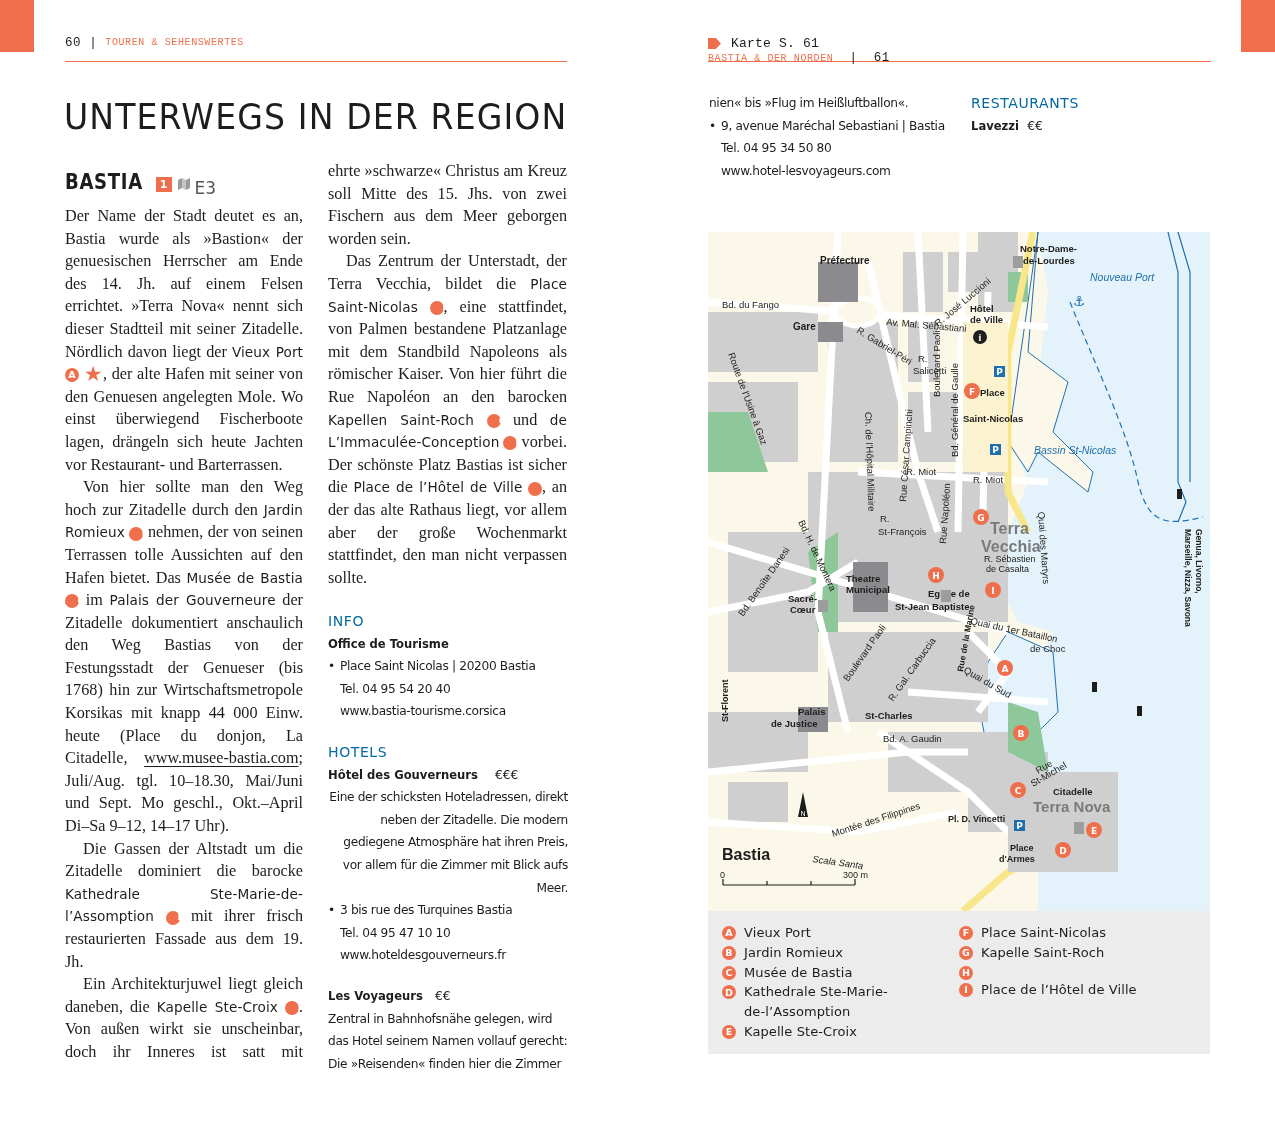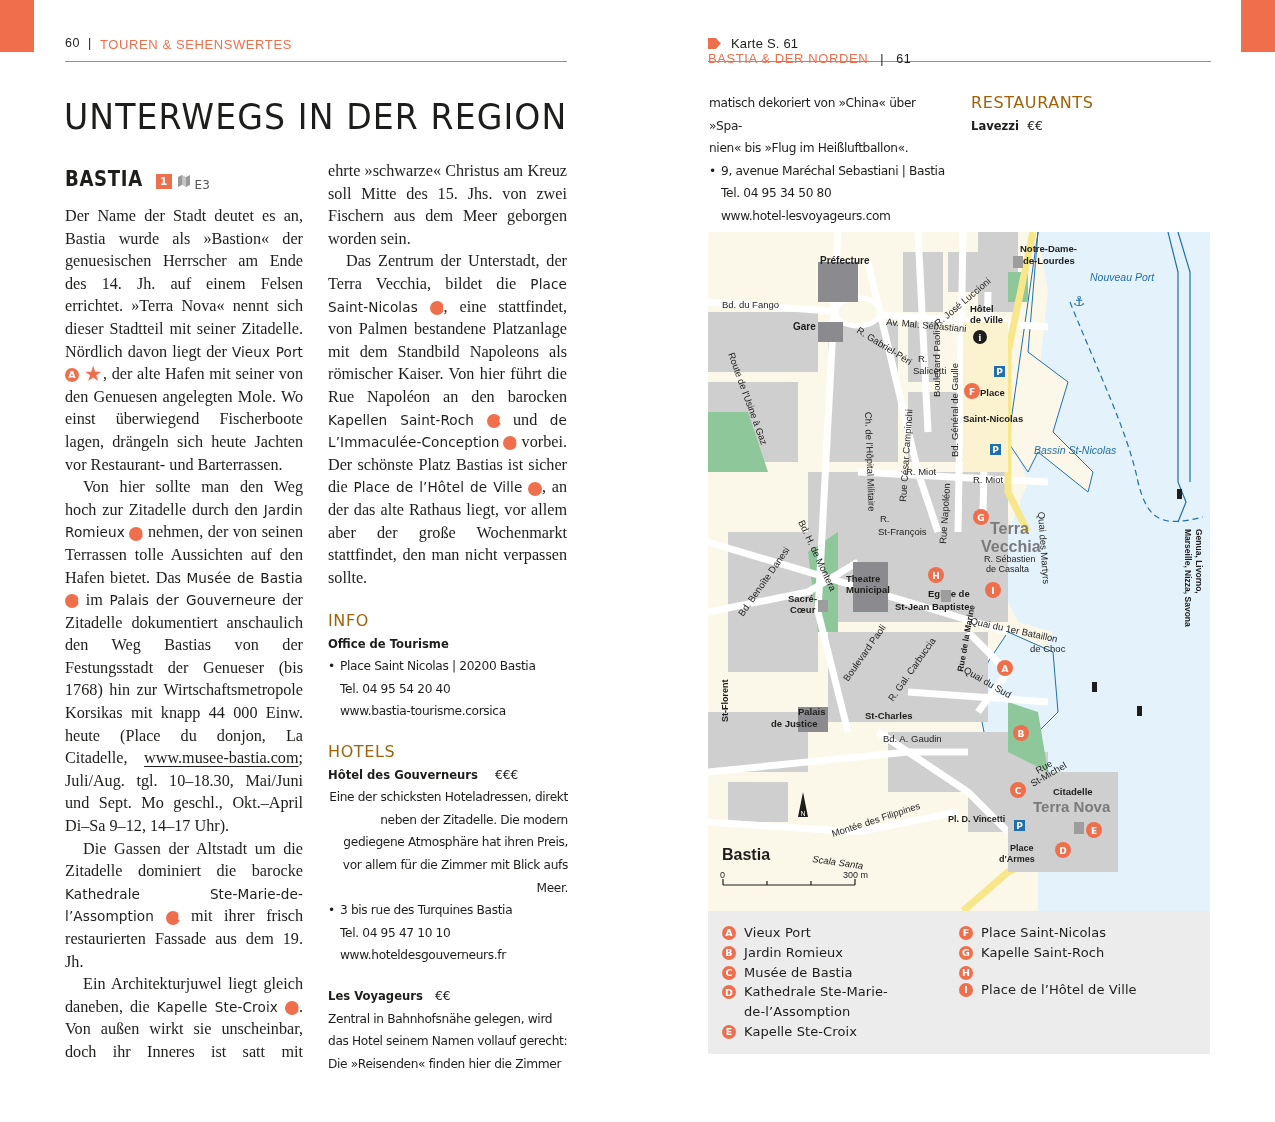--- a/index.html
+++ b/index.html
@@ -4,53 +4,53 @@
 <style>
   * { box-sizing: border-box; margin: 0; padding: 0; }
   html, body { width: 1275px; height: 1122px; background: #ffffff; overflow: hidden; }
   body { position: relative; font-family: "Liberation Serif", serif; color: #1d1d1b; }
 
   .tab { position: absolute; top: 0; width: 34px; height: 52px; background: #ef6f4d; }
   .tab.left { left: 0; }
   .tab.right { right: 0; }
 
   .running-head { position: absolute; top: 36px; height: 26px; border-bottom: 1.5px solid #ef6f4d;
-    font-family: Liberation Sans, sans-serif; font-size: 12.5px; letter-spacing: 0.6px; display: flex; align-items: flex-start; }
+    font-family: Liberation Mono, monospace; font-size: 12.5px; letter-spacing: 0.6px; display: flex; align-items: flex-start; }
   .running-head.left { left: 65px; width: 502px; }
   .running-head.right { left: 708px; width: 503px; justify-content: space-between; flex-direction: column; }
   .rh-num { color: #1d1d1b; }
   .rh-sep { color: #1d1d1b; margin: 0 8px; }
-  .rh-sec { color: #ef6f4d; text-transform: uppercase; font-size: 13px; padding-top: 1px; }
+  .rh-sec { color: #ef6f4d; text-transform: uppercase; font-size: 10px; padding-top: 1px; }
   .rh-map { display: flex; align-items: center; color: #1d1d1b; font-size: 13px; letter-spacing: 0.2px; }
   .rh-arrow { display: inline-block; width: 13px; height: 11px; background: #ef6f4d; margin-right: 10px;
     clip-path: polygon(0 0, 60% 0, 100% 50%, 60% 100%, 0 100%); }
 
   .page-title { position: absolute; left: 64px; top: 96px; font-family: "DejaVu Sans", sans-serif;
     font-size: 36px; letter-spacing: 1.2px; font-weight: normal; color: #1d1d1b; transform: scaleX(0.92); transform-origin: left; }
 
   .sec-head { position: absolute; left: 65px; top: 166px; display: flex; align-items: center; }
   .sec-name { font-family: "DejaVu Sans", sans-serif; font-size: 21px; letter-spacing: 0.8px; font-weight: bold; transform: scaleX(0.86); transform-origin: left; margin-right: -8px; }
   .sec-badge { background: #ef6f4d; color: #fff; font-family: "DejaVu Sans", sans-serif; font-weight: bold; font-size: 11px;
     width: 16px; height: 15px; display: inline-flex; align-items: center; justify-content: center; margin-left: 8px; margin-top: 4px; }
   .map-glyph { display: inline-block; width: 12px; height: 12px; margin-left: 6px; margin-top: 4px; }
-  .sec-grid { font-family: "DejaVu Sans", sans-serif; font-size: 12px; color: #555; margin-left: 5px; margin-top: 12px; }
+  .sec-grid { font-family: "DejaVu Sans", sans-serif; font-size: 17px; color: #555; margin-left: 5px; margin-top: 12px; }
 
   .col { position: absolute; font-size: 16.2px; line-height: 22.6px; text-align: justify; hyphens: manual; }
   .col.c1 { left: 65px; top: 205px; width: 238px; }
   .col.c2 { left: 328px; top: 160px; width: 239px; }
   .col p { text-indent: 0; }
   .col p.ind { text-indent: 18px; }
   .hl { font-family: "DejaVu Sans", sans-serif; font-size: 13.6px; letter-spacing: 0.1px; }
   .mk { display: inline-flex; width: 14px; height: 14px; border-radius: 50%; background: #ef6f4d; color: #fff;
     font-family: "DejaVu Sans", sans-serif; font-weight: bold; font-size: 9.5px; align-items: center; justify-content: center; vertical-align: 1px; }
   .star { color: #ef6f4d; font-size: 21px; line-height: 16px; vertical-align: -2px; }
   .ul { text-decoration: underline; text-decoration-thickness: 1px; text-underline-offset: 3px; }
 
   .side { position: absolute; font-family: "DejaVu Sans", sans-serif; font-size: 12.2px; line-height: 22.6px; color: #1d1d1b; }
-  .side .sh { color: #a16207; font-size: 16px; letter-spacing: 0.6px; margin-bottom: 0; }
+  .side .sh { color: #0369a1; font-size: 14px; letter-spacing: 0.6px; margin-bottom: 0; }
   .side .bold { font-weight: bold; font-size: 12.6px; transform: scaleX(0.92); transform-origin: left; display: inline-block; }
   .side .price { font-weight: normal; }
   .side .bul { padding-left: 12px; position: relative; }
   .side .bul::before { content: "•"; position: absolute; left: 0; }
   .side .link { text-underline-offset: 4px; text-decoration-thickness: 1px; }
   .side .gap { height: 18px; }
   .cond { letter-spacing: -0.35px; }
 
   .map { position: absolute; left: 708px; top: 232px; width: 502px; height: 679px; overflow: hidden; background: #fbf8ea; }
   .map svg { position: absolute; left: 0; top: 0; }
@@ -143,21 +143,20 @@
   <div class="cond" style="text-align:right;">Eine der schicksten Hoteladressen, direkt neben der Zitadelle. Die modern gediegene Atmosphäre hat ihren Preis, vor allem für die Zimmer mit Blick aufs Meer.</div>
   <div class="bul cond">3 bis rue des Turquines Bastia</div>
   <div class="cond" style="padding-left:12px">Tel. 04 95 47 10 10</div>
   <div style="padding-left:12px"><span class="link cond">www.hoteldesgouverneurs.fr</span></div>
   <div class="gap"></div>
   <div><span class="bold">Les Voyageurs</span> <span class="price">€€</span></div>
   <div class="cond" style="height:68px; overflow:hidden;">Zentral in Bahnhofsnähe gelegen, wird das Hotel seinem Namen vollauf gerecht: Die »Reisenden« finden hier die Zimmer thematisch dekoriert von »China« über »Spanien« bis »Flug im Heißluftballon«.</div>
 </div>
 
 <div class="side" style="left:709px; top:92px; width:240px;">
-  <div class="cond">matisch dekoriert von »China« über »Spa-</div>
   <div class="cond">nien« bis »Flug im Heißluftballon«.</div>
   <div class="bul cond">9, avenue Maréchal Sebastiani | Bastia</div>
   <div class="cond" style="padding-left:12px">Tel. 04 95 34 50 80</div>
   <div style="padding-left:12px"><span class="link cond">www.hotel-lesvoyageurs.com</span></div>
 </div>
 
 <div class="side" style="left:971px; top:92px; width:240px;">
   <div class="sh">RESTAURANTS</div>
   <div><span class="bold">Lavezzi</span> <span class="price">€€</span></div>
 </div>

